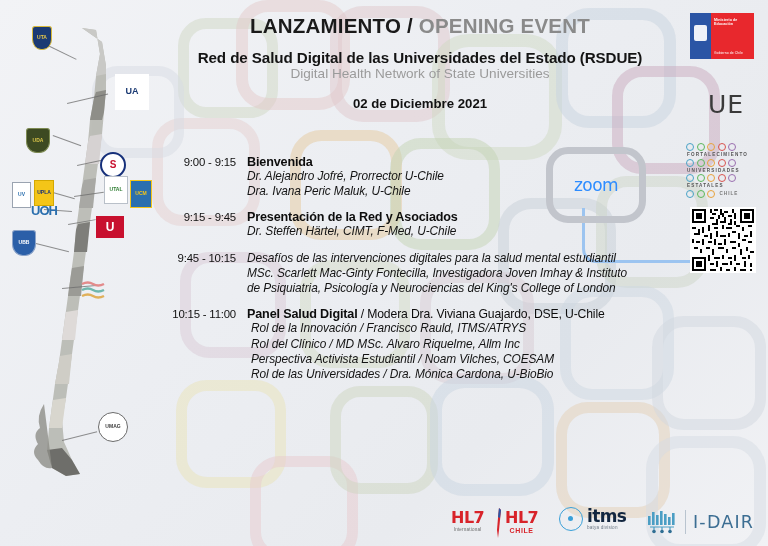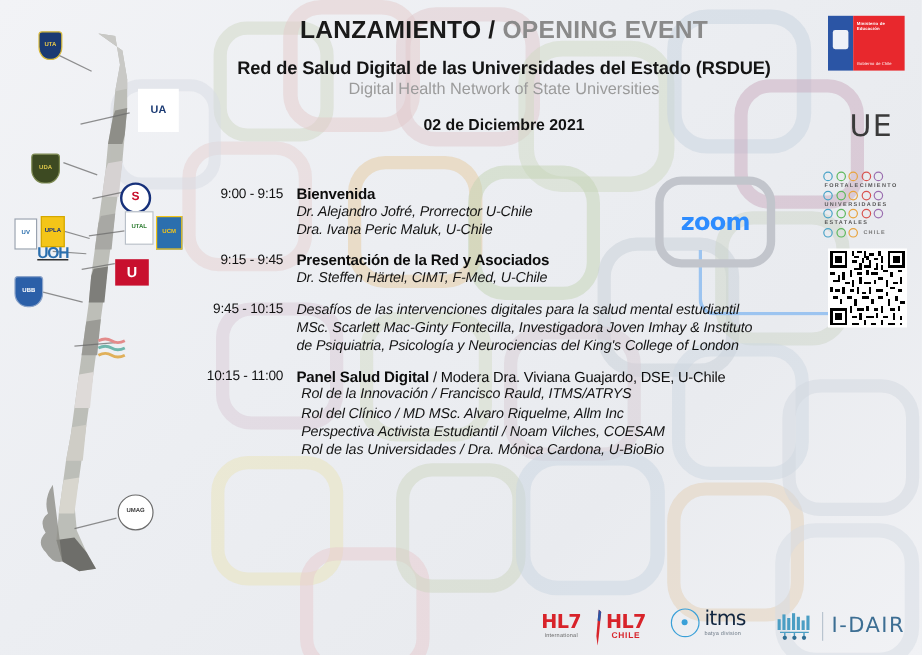--- a/index.html
+++ b/index.html
@@ -77,21 +77,21 @@
   .sub.indent{padding-left:4px;}
 
   
   .zoombadge{
     position:absolute;left:546px;top:147px;width:86px;height:62px;
     border:7px solid #c2c5cc;border-radius:22px;
     display:flex;align-items:center;justify-content:center;
     background:transparent;
   }
   .zoomtext{
-    font-size:20px;font-weight:bold;color:#2d8cff;letter-spacing:-.6px;
+    font-size:17px;font-weight:normal;color:#2d8cff;letter-spacing:-.6px;
     font-family:"DejaVu Sans", sans-serif;
   }
   .zoomwire{position:absolute;border:3px solid #9cc4f0;border-top:none;border-right:none;
     border-bottom-left-radius:14px;}
 
   
   .link{
     position:absolute;left:248px;top:467px;width:470px;
     font-size:10.6px;color:#3b7de0;letter-spacing:-.05px;
     text-decoration:none;
@@ -145,21 +145,21 @@
   .hl7c{position:absolute;left:505px;top:10px;text-align:center;}
   .hl7c .h{font-size:16px;font-weight:bold;color:#d8232a;letter-spacing:-.5px;
     font-family:"DejaVu Sans", sans-serif;}
   .hl7c .s{font-size:7px;font-weight:bold;color:#d8232a;letter-spacing:.6px;}
   .hl7c .flag{position:absolute;left:-9px;top:0px;width:7px;height:30px;}
   .itms{position:absolute;left:559px;top:9px;display:flex;align-items:center;gap:4px;}
   .itms .sw{width:22px;height:22px;border:1.6px solid #3aa0d8;border-radius:50%;
     position:relative;}
   .itms .sw:after{content:"";position:absolute;left:7.5px;top:7.5px;width:5px;height:5px;
     background:#3aa0d8;border-radius:50%;}
-  .itms .tx{font-size:17px;font-weight:normal;color:#12263f;letter-spacing:-.6px;
+  .itms .tx{font-size:17px;font-weight:bold;color:#12263f;letter-spacing:-.6px;
     font-family:"DejaVu Sans", sans-serif;line-height:1;}
   .itms .sb{font-size:4.6px;color:#6f7b88;letter-spacing:.2px;}
   .idair{position:absolute;left:646px;top:12px;display:flex;align-items:center;gap:7px;}
   .idair .glyph{width:32px;height:24px;}
   .idair .bar{width:1px;height:24px;background:#b9c4cf;}
   .idair .tx{font-size:17.5px;color:#3c6e93;letter-spacing:1.2px;
     font-family:"DejaVu Sans", sans-serif;}
 </style>
 </head>
 <body>
@@ -242,21 +242,21 @@
     </div>
     <div class="ulogo" style="left:34px;top:180px;">
       <div class="box" style="width:20px;height:26px;background:#f4c518;border:1px solid #d4a800;color:#16307a;">UPLA</div>
     </div>
     <div class="ulogo" style="left:104px;top:176px;">
       <div class="box" style="width:24px;height:28px;background:#fff;border:1px solid #b9c0c9;color:#2e7d32;">UTAL</div>
     </div>
     <div class="ulogo" style="left:130px;top:180px;">
       <div class="box" style="width:22px;height:28px;background:#2b6fae;border:1px solid #f4c518;color:#f4c518;">UCM</div>
     </div>
-    <div class="ulogo" style="left:22px;top:202px;text-decoration:underline;">
+    <div class="ulogo" style="left:22px;top:202px;">
       <div class="box" style="width:44px;height:18px;background:transparent;border:none;color:#2b6fae;font-size:13px;letter-spacing:-1px;">UOH</div>
     </div>
     <div class="ulogo" style="left:96px;top:216px;">
       <div class="box" style="width:28px;height:22px;background:#c8102e;border:none;color:#fff;font-size:12px;">U</div>
     </div>
     <div class="ulogo" style="left:12px;top:230px;">
       <div class="box shield" style="width:24px;height:26px;background:#2b5fa8;border:1px solid #8ba3c9;color:#fff;">UBB</div>
     </div>
     <div class="ulogo" style="left:80px;top:280px;">
       <svg width="26" height="20">

